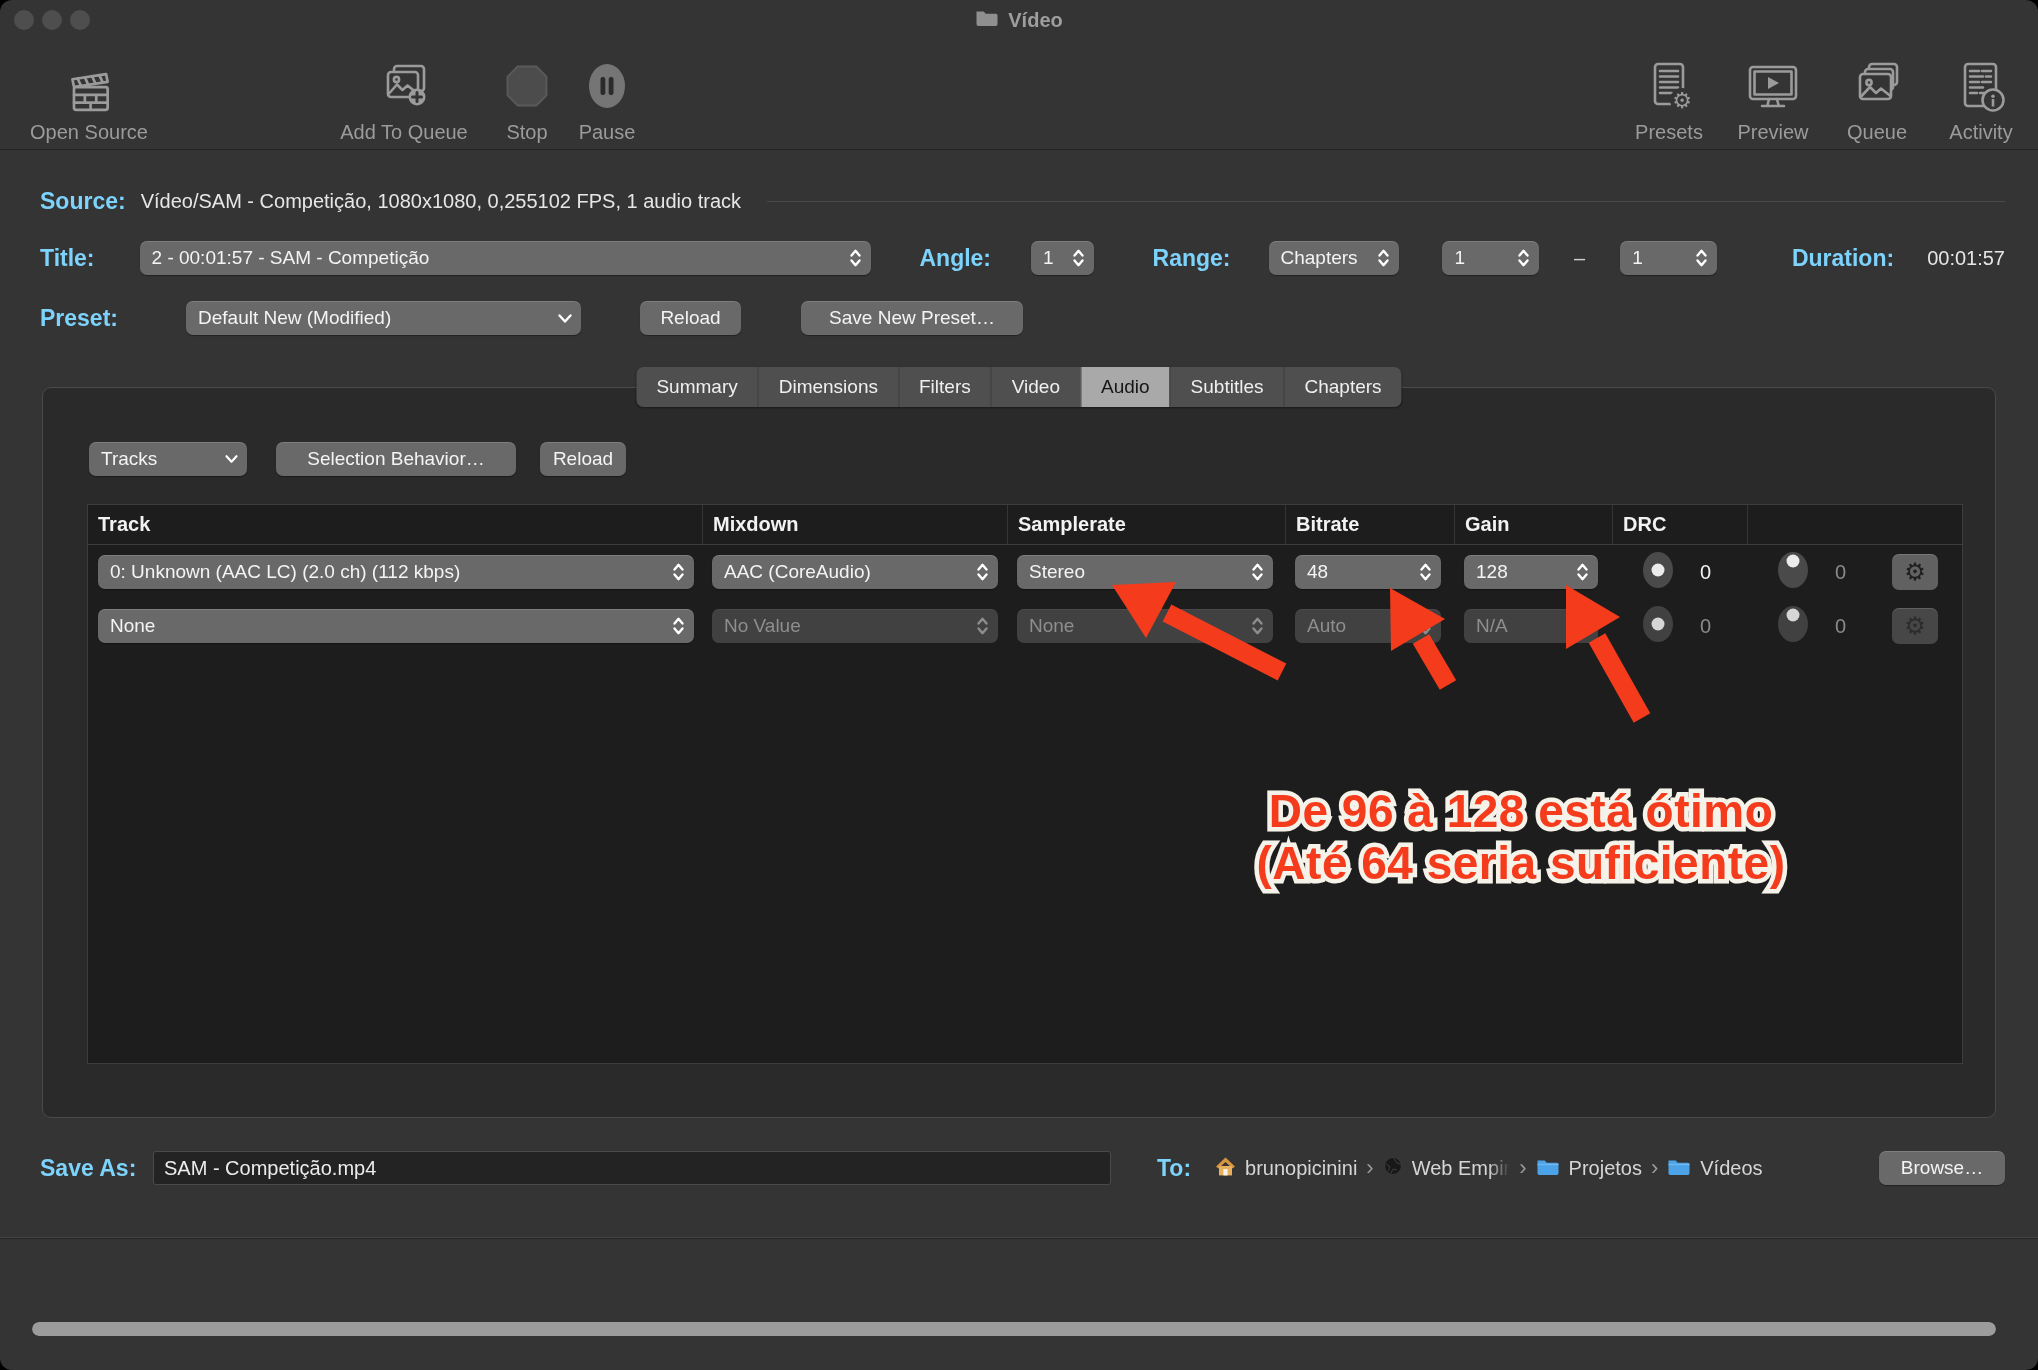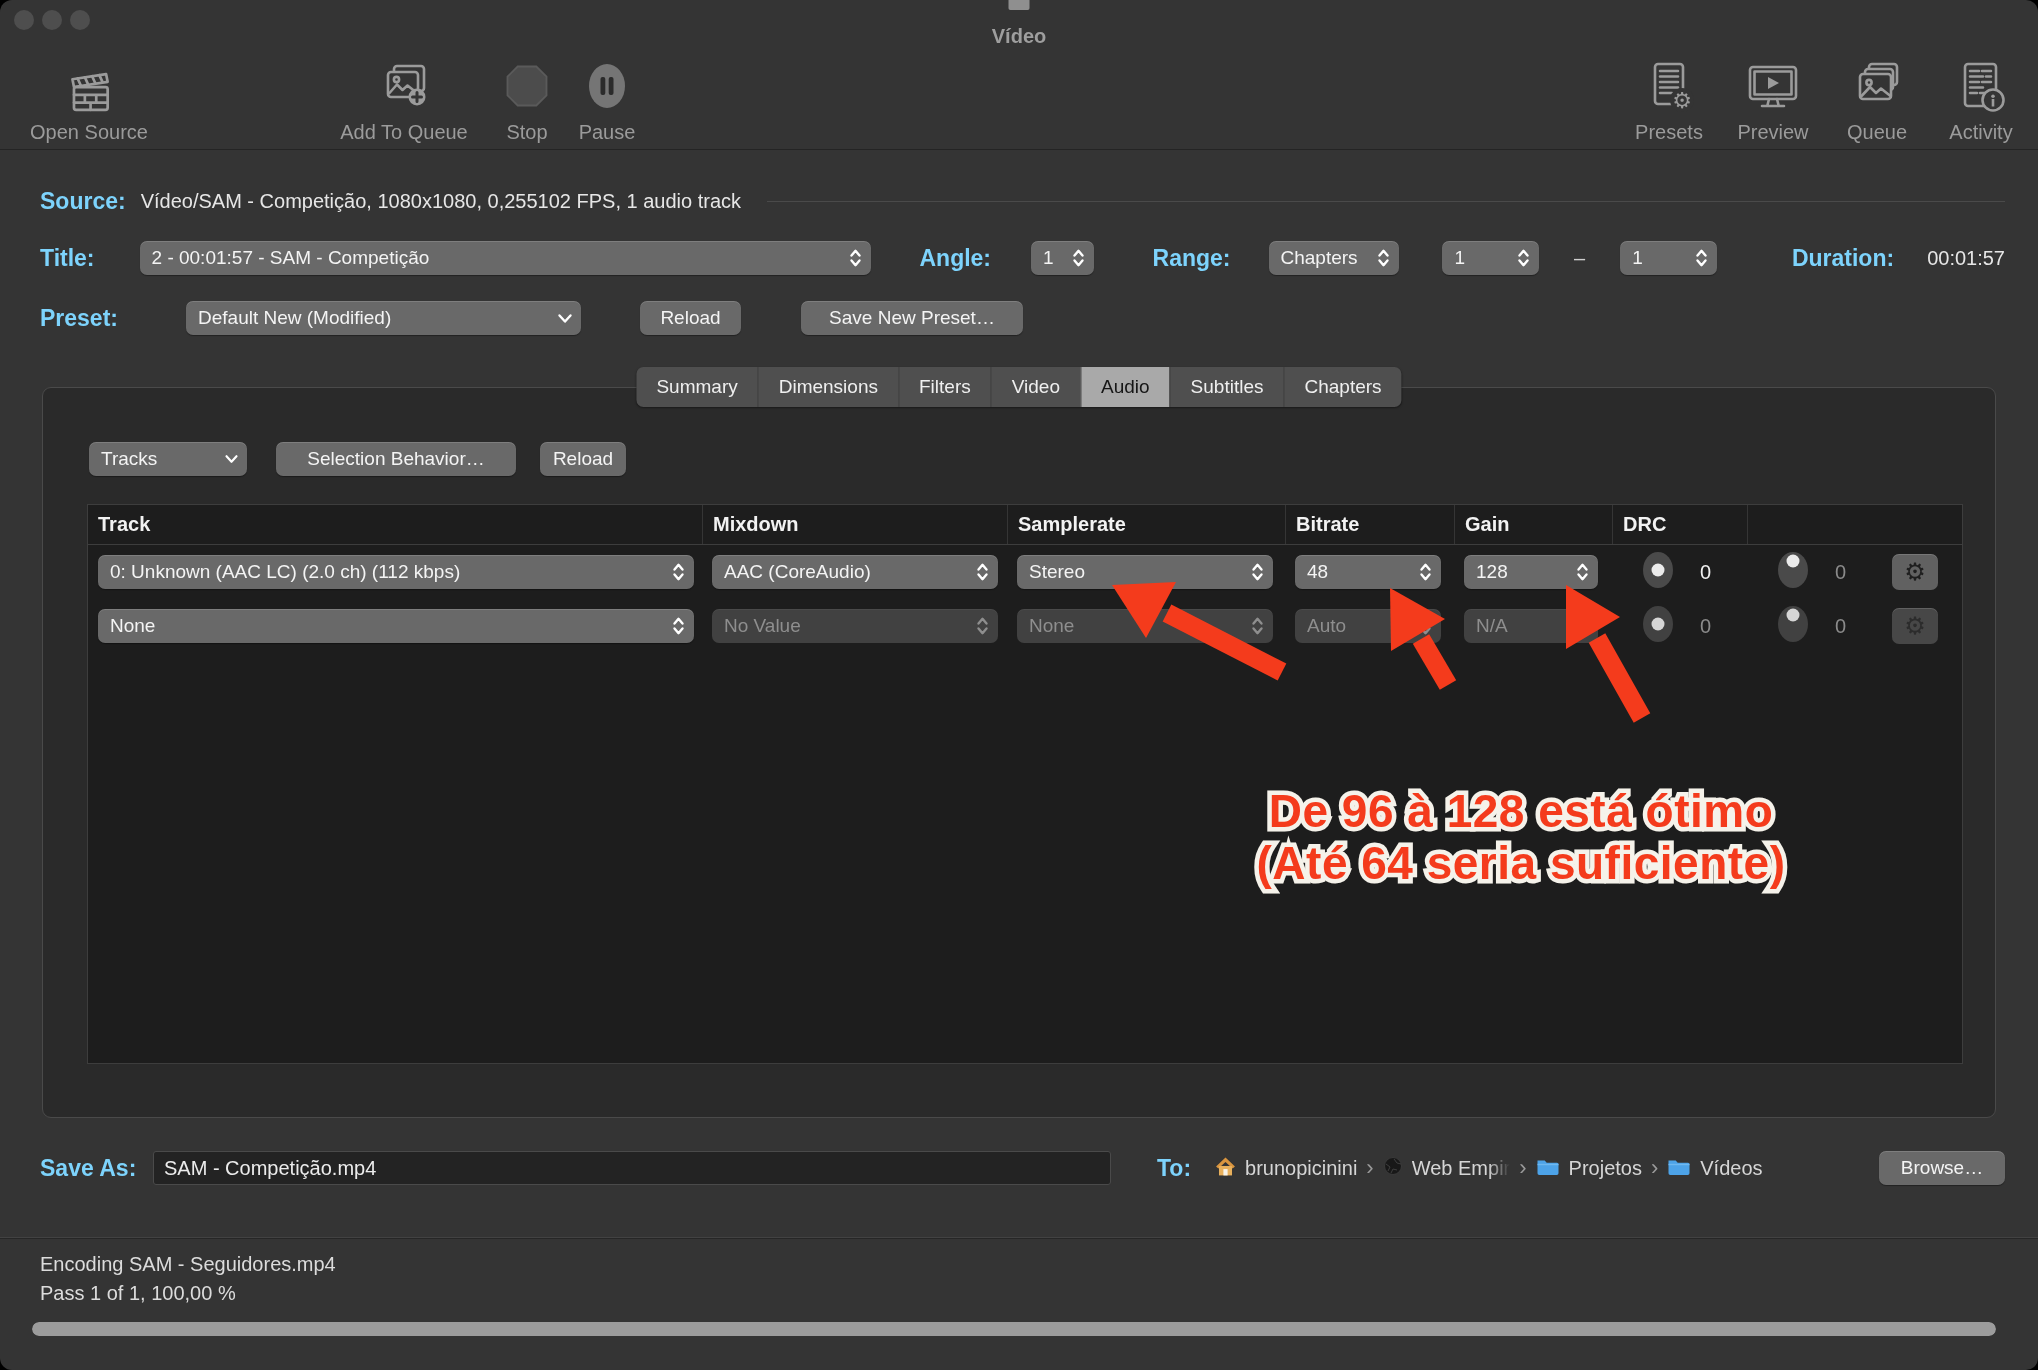--- a/index.html
+++ b/index.html
@@ -4,21 +4,21 @@
 <style>
   * { margin:0; padding:0; box-sizing:border-box; }
   html,body { background:#000; }
   body { font-family:"Liberation Sans","DejaVu Sans",sans-serif; width:2038px; height:1370px; overflow:hidden; }
   .window { position:relative; width:2038px; height:1370px; background:#343434; border-radius:12px; overflow:hidden; color:#e8e8e8; }
 
   
   .titlebar { position:absolute; top:0; left:0; right:0; height:40px; }
   .lights { position:absolute; left:14px; top:10px; display:flex; gap:8px; }
   .light { width:20px; height:20px; border-radius:50%; background:#4e4e4e; }
-  .tb-title { position:absolute; left:0; right:0; top:0; height:40px; display:flex; align-items:center; justify-content:center; gap:9px; color:#9e9e9e; font-size:20px; font-weight:600;flex-direction:column; }
+  .tb-title { position:absolute; left:0; right:0; top:0; height:40px; display:flex; align-items:center; justify-content:center; gap:9px; color:#9e9e9e; font-size:20px; font-weight:600; }
 
   
   .toolbar { position:absolute; top:40px; left:0; right:0; height:110px; border-bottom:1px solid #242424; }
   .tb-item { display:flex; flex-direction:column; align-items:center; justify-content:flex-end; height:102px; }
   .tb-icon { height:62px; display:flex; align-items:center; justify-content:center; }
   .tb-label { font-size:20px; color:#9b9b9b; margin-top:4px; white-space:nowrap; }
   .tb-left { position:absolute; left:14px; top:2px; display:flex; }
   .tb-right { position:absolute; right:10px; top:2px; display:flex; gap:10px; }
   .tb-right .tb-item { width:94px; }
   .ic { stroke:#9b9b9b; fill:none; stroke-width:2.6; stroke-linecap:round; stroke-linejoin:round; }
@@ -525,21 +525,17 @@
             <path d="M1.5 7.5 h21" stroke="#6fb8f0" stroke-width="1.4"></path>
           </svg></span>
       <span class="crumb-txt">Vídeos</span>
     </div>
     <div class="btn browse">
         <span>Browse…</span>
       </div>
   </div>
 
   <div class="footer-sep"></div>
-  <div class="status">
-    <div>Encoding SAM - Seguidores.mp4</div>
-    <div>Pass 1 of 1, 100,00 %</div>
-  </div>
   <div class="pbar">
     <div class="pfill" style="width: 100%;"></div>
   </div>
 
 </div>
 
 </body></html>

